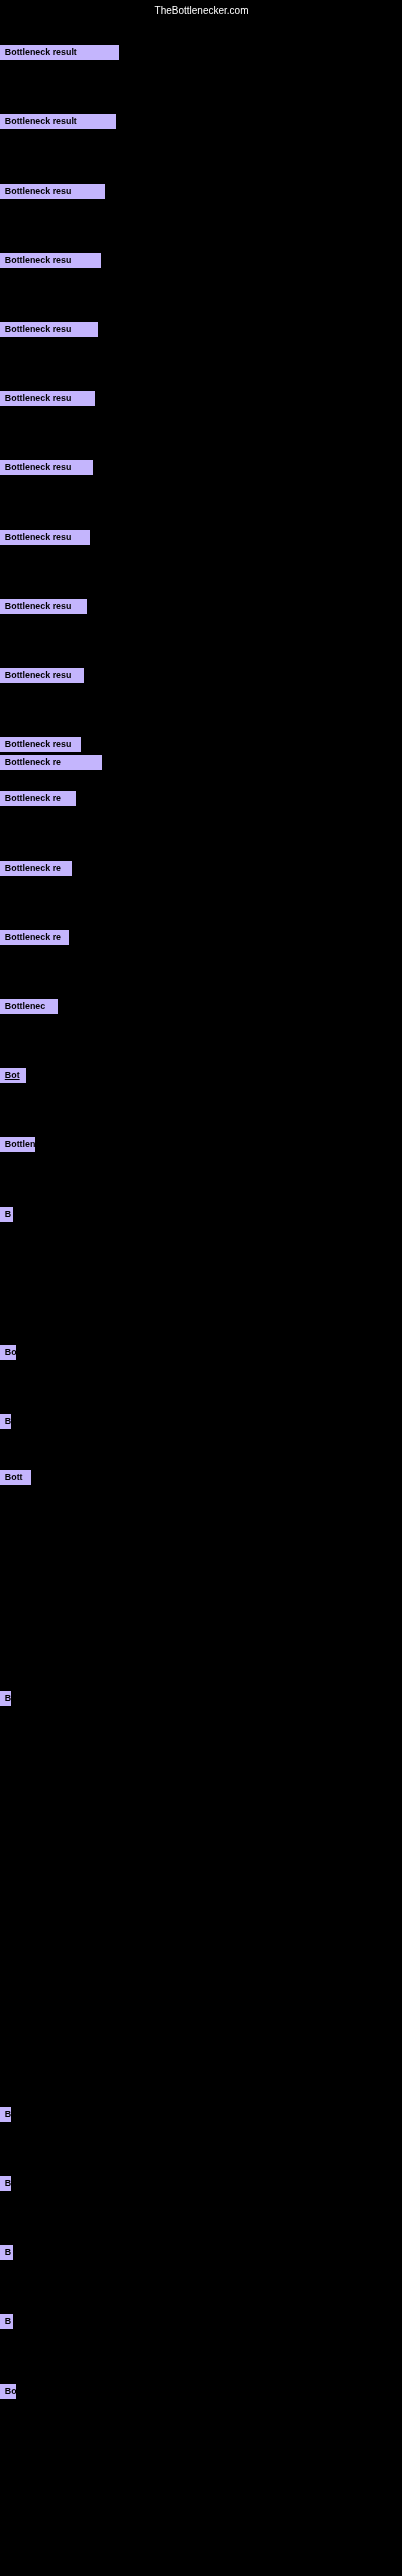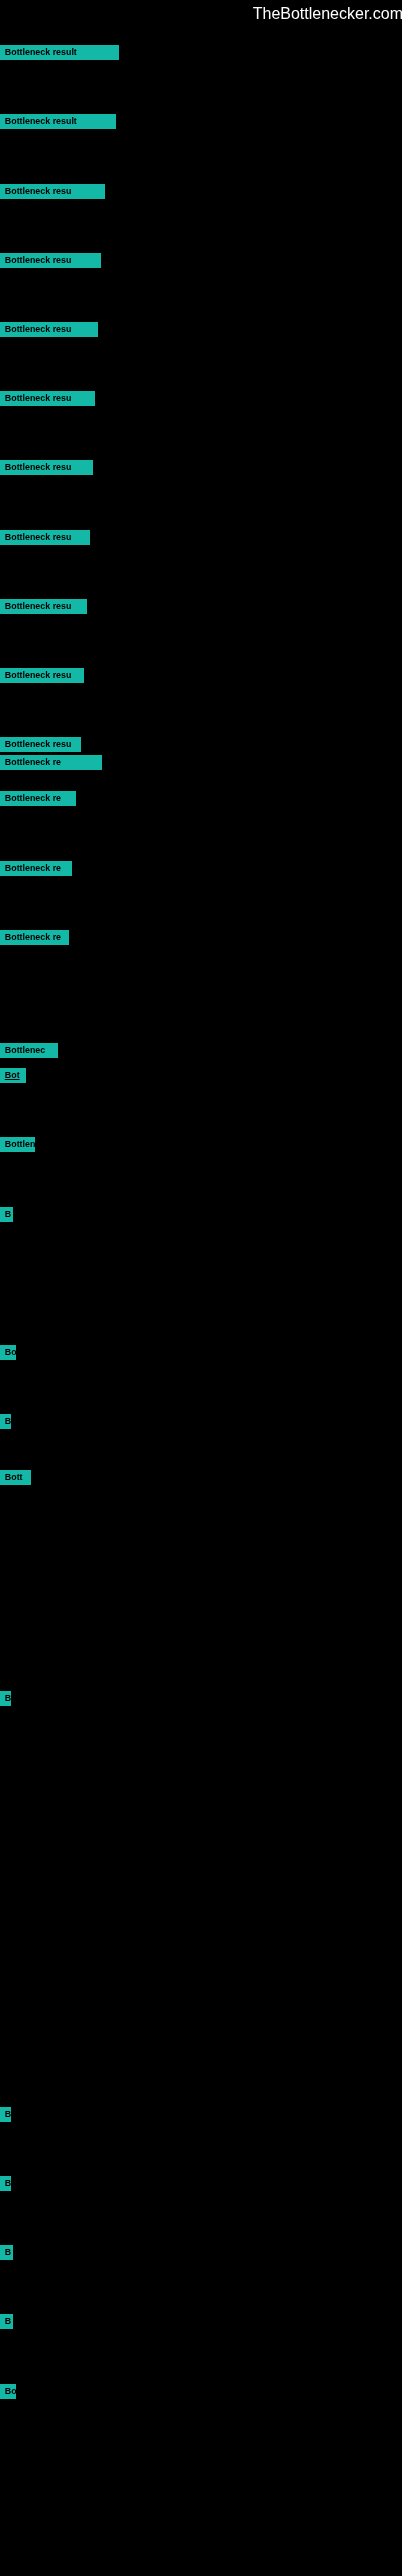--- a/index.html
+++ b/index.html
@@ -8,29 +8,29 @@
       box-sizing: border-box;
     }
     body {
       background-color: #000000;
       width: 403px;
       min-height: 2576px;
       font-family: Arial, sans-serif;
       position: relative;
     }
     .site-title {
-      text-align: right;
+      text-align: center;
       color: #ffffff;
-      font-size: 16px;
+      font-size: 10px;
       padding: 4.8px 0;
       width: 100%;
     }
     .bottleneck-badge {
       display: inline-block;
-      background-color: #14b8a6;
+      background-color: #c4b5fd;
       color: #000000;
       font-size: 8.9px;
       font-weight: bold;
       padding: 2.4px 4.8px;
       white-space: nowrap;
       overflow: hidden;
       position: absolute;
       left: 0;
     }
   </style>
@@ -49,21 +49,21 @@
 <div class="bottleneck-badge" style="top: 391px; max-width: 95px; width: 95px;">Bottleneck resu</div>
 <div class="bottleneck-badge" style="top: 460px; max-width: 93px; width: 93px;">Bottleneck resu</div>
 <div class="bottleneck-badge" style="top: 530px; max-width: 90px; width: 90px;">Bottleneck resu</div>
 <div class="bottleneck-badge" style="top: 599px; max-width: 87px; width: 87px;">Bottleneck resu</div>
 <div class="bottleneck-badge" style="top: 668px; max-width: 84px; width: 84px;">Bottleneck resu</div>
 <div class="bottleneck-badge" style="top: 737px; max-width: 81px; width: 81px;">Bottleneck resu</div>
 <div class="bottleneck-badge" style="top: 755px; max-width: 102px; width: 102px;">Bottleneck re</div>
 <div class="bottleneck-badge" style="top: 791px; max-width: 76px; width: 76px;">Bottleneck re</div>
 <div class="bottleneck-badge" style="top: 861px; max-width: 72px; width: 72px;">Bottleneck re</div>
 <div class="bottleneck-badge" style="top: 930px; max-width: 69px; width: 69px;">Bottleneck re</div>
-<div class="bottleneck-badge" style="top: 999px; max-width: 58px; width: 68px; margin-top: 44px;">Bottlenec</div>
+<div class="bottleneck-badge" style="top: 999px; max-width: 58px; width: 68px;">Bottlenec</div>
 <div class="bottleneck-badge" style="top: 1068px; max-width: 26px; width: 26px; text-decoration: underline;">Bot</div>
 <div class="bottleneck-badge" style="top: 1137px; max-width: 47px; width: 35px;">Bottlen</div>
 <div class="bottleneck-badge" style="top: 1207px; max-width: 13px; width: 13px;">B</div>
 <div class="bottleneck-badge" style="top: 1345px; max-width: 16px; width: 16px;">Bo</div>
 <div class="bottleneck-badge" style="top: 1414px; max-width: 11.3px; width: 11.3px;">B</div>
 <div class="bottleneck-badge" style="top: 1470px; max-width: 31px; width: 31px;">Bott</div>
 <div class="bottleneck-badge" style="top: 1691px; max-width: 11.3px; width: 11.3px;">B</div>
 <div class="bottleneck-badge" style="top: 2107px; max-width: 11.3px; width: 11.3px;">B</div>
 <div class="bottleneck-badge" style="top: 2176px; max-width: 11.3px; width: 11.3px;">B</div>
 <div class="bottleneck-badge" style="top: 2245px; max-width: 13px; width: 13px;">B</div>

